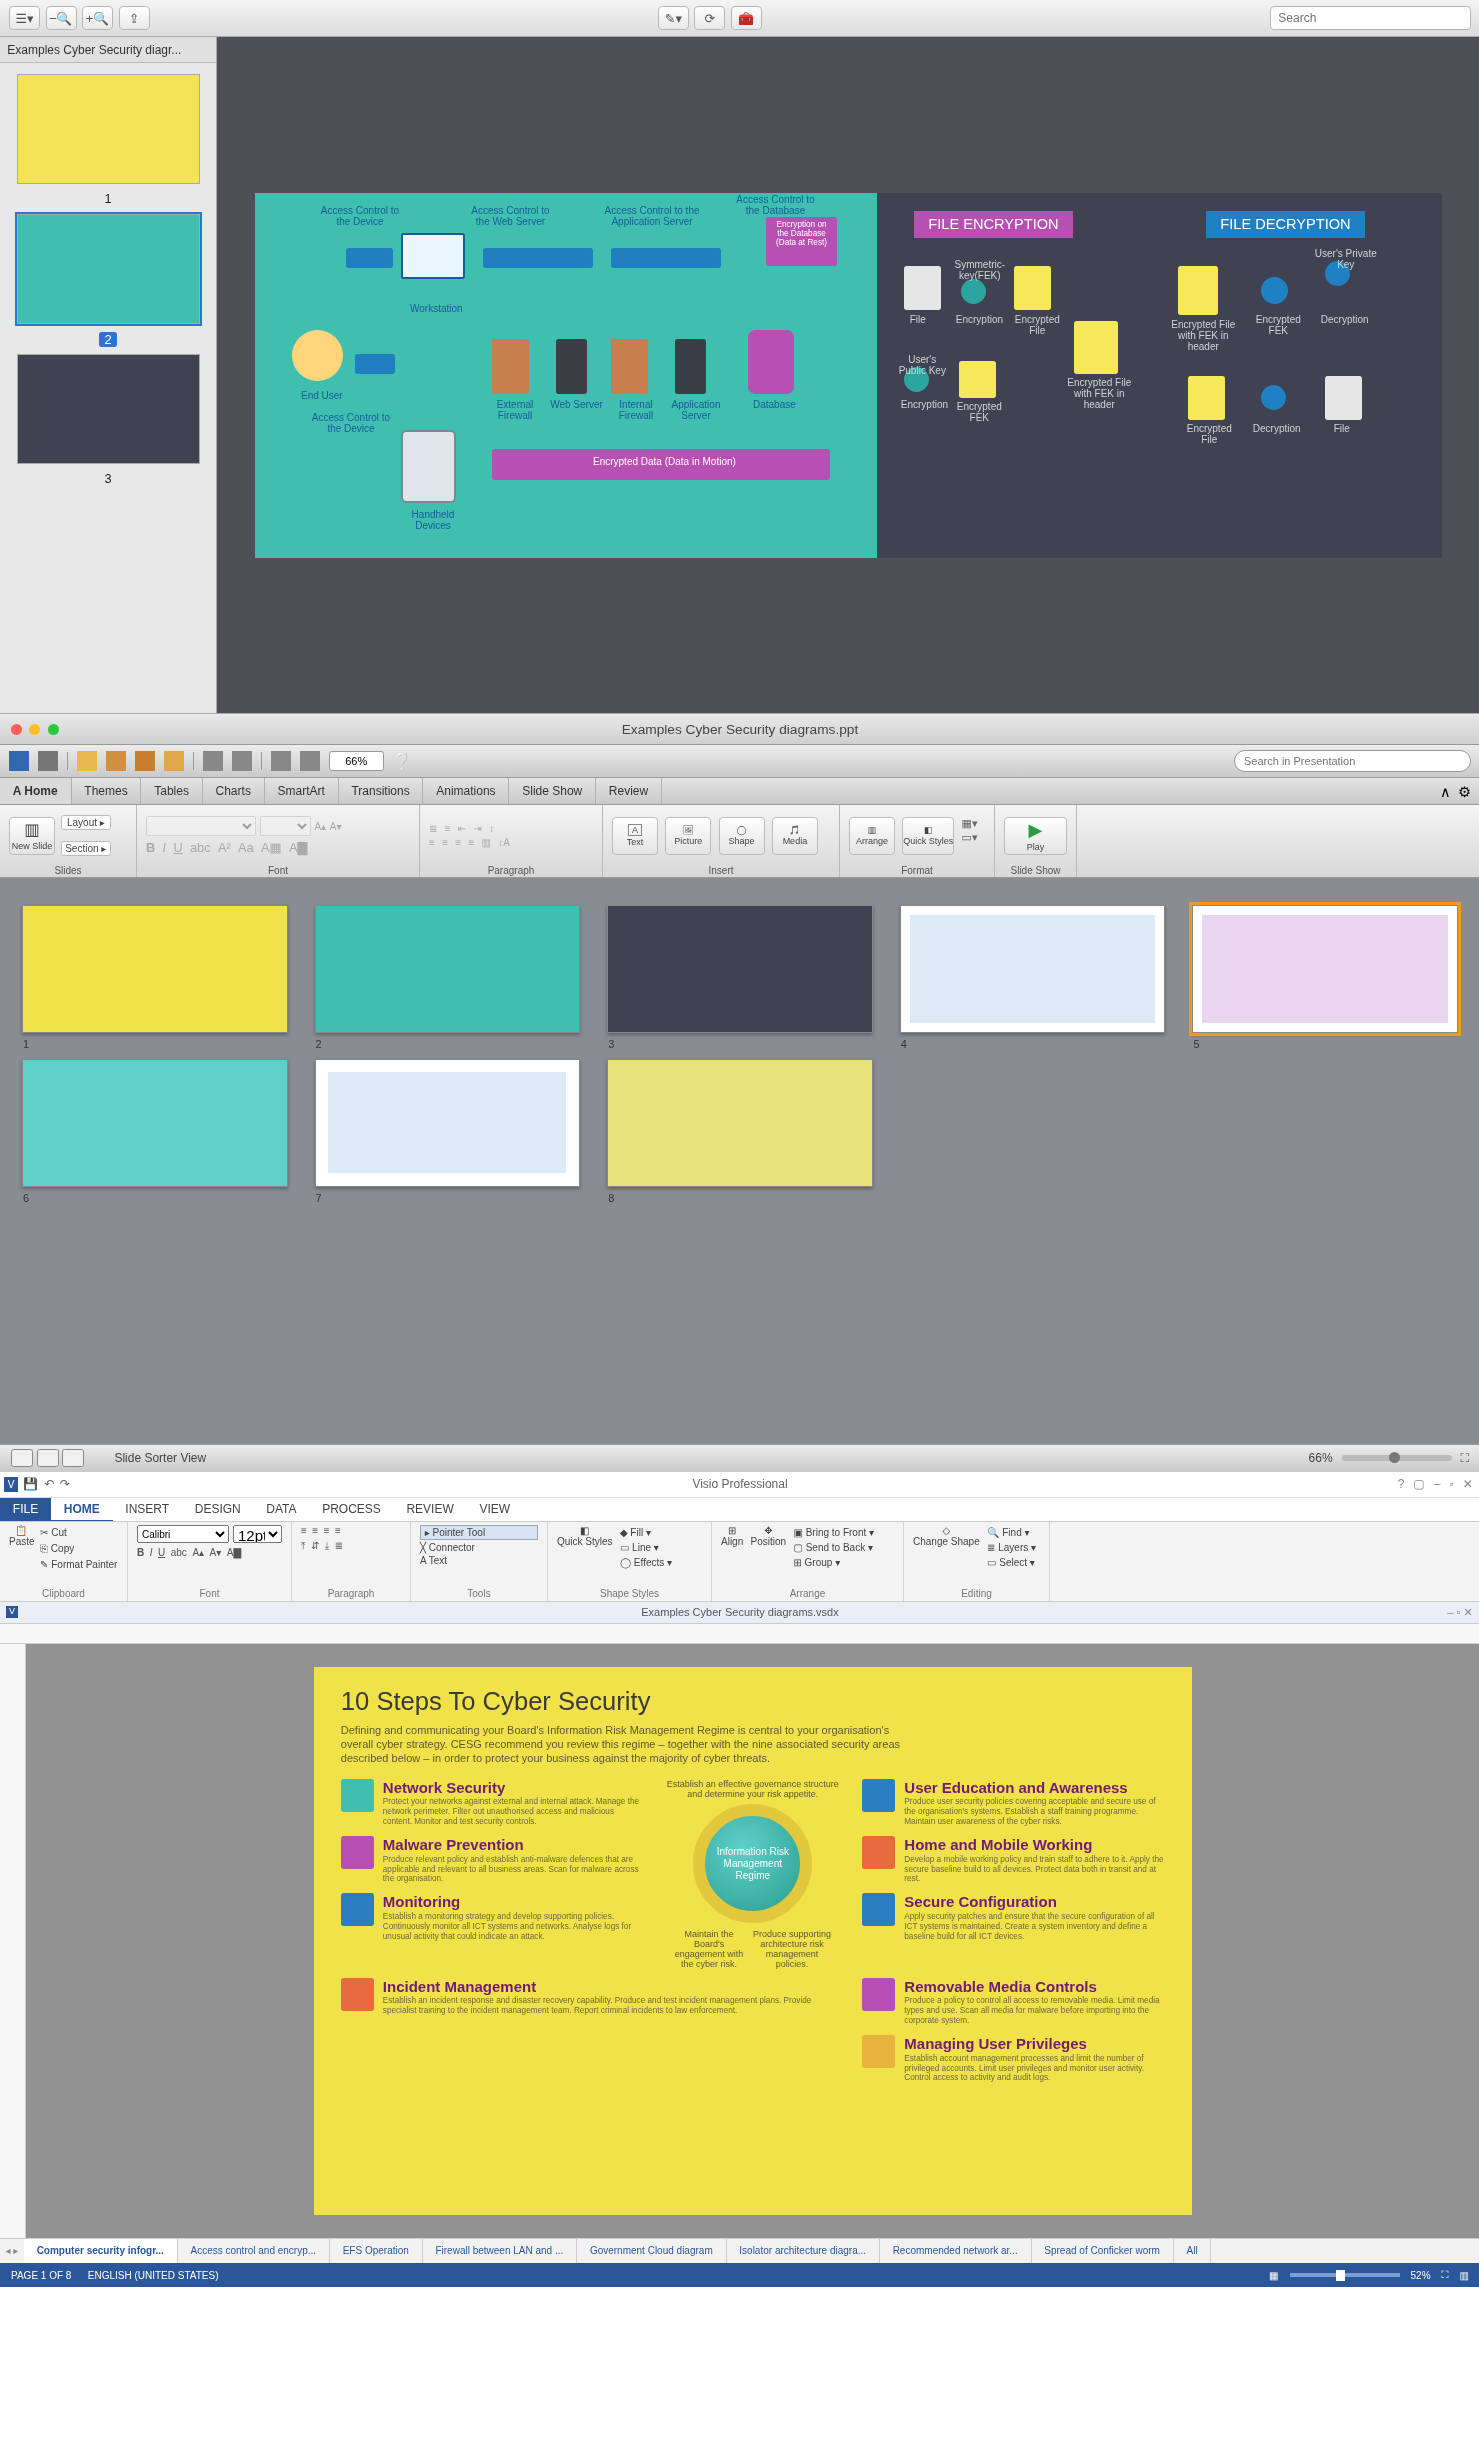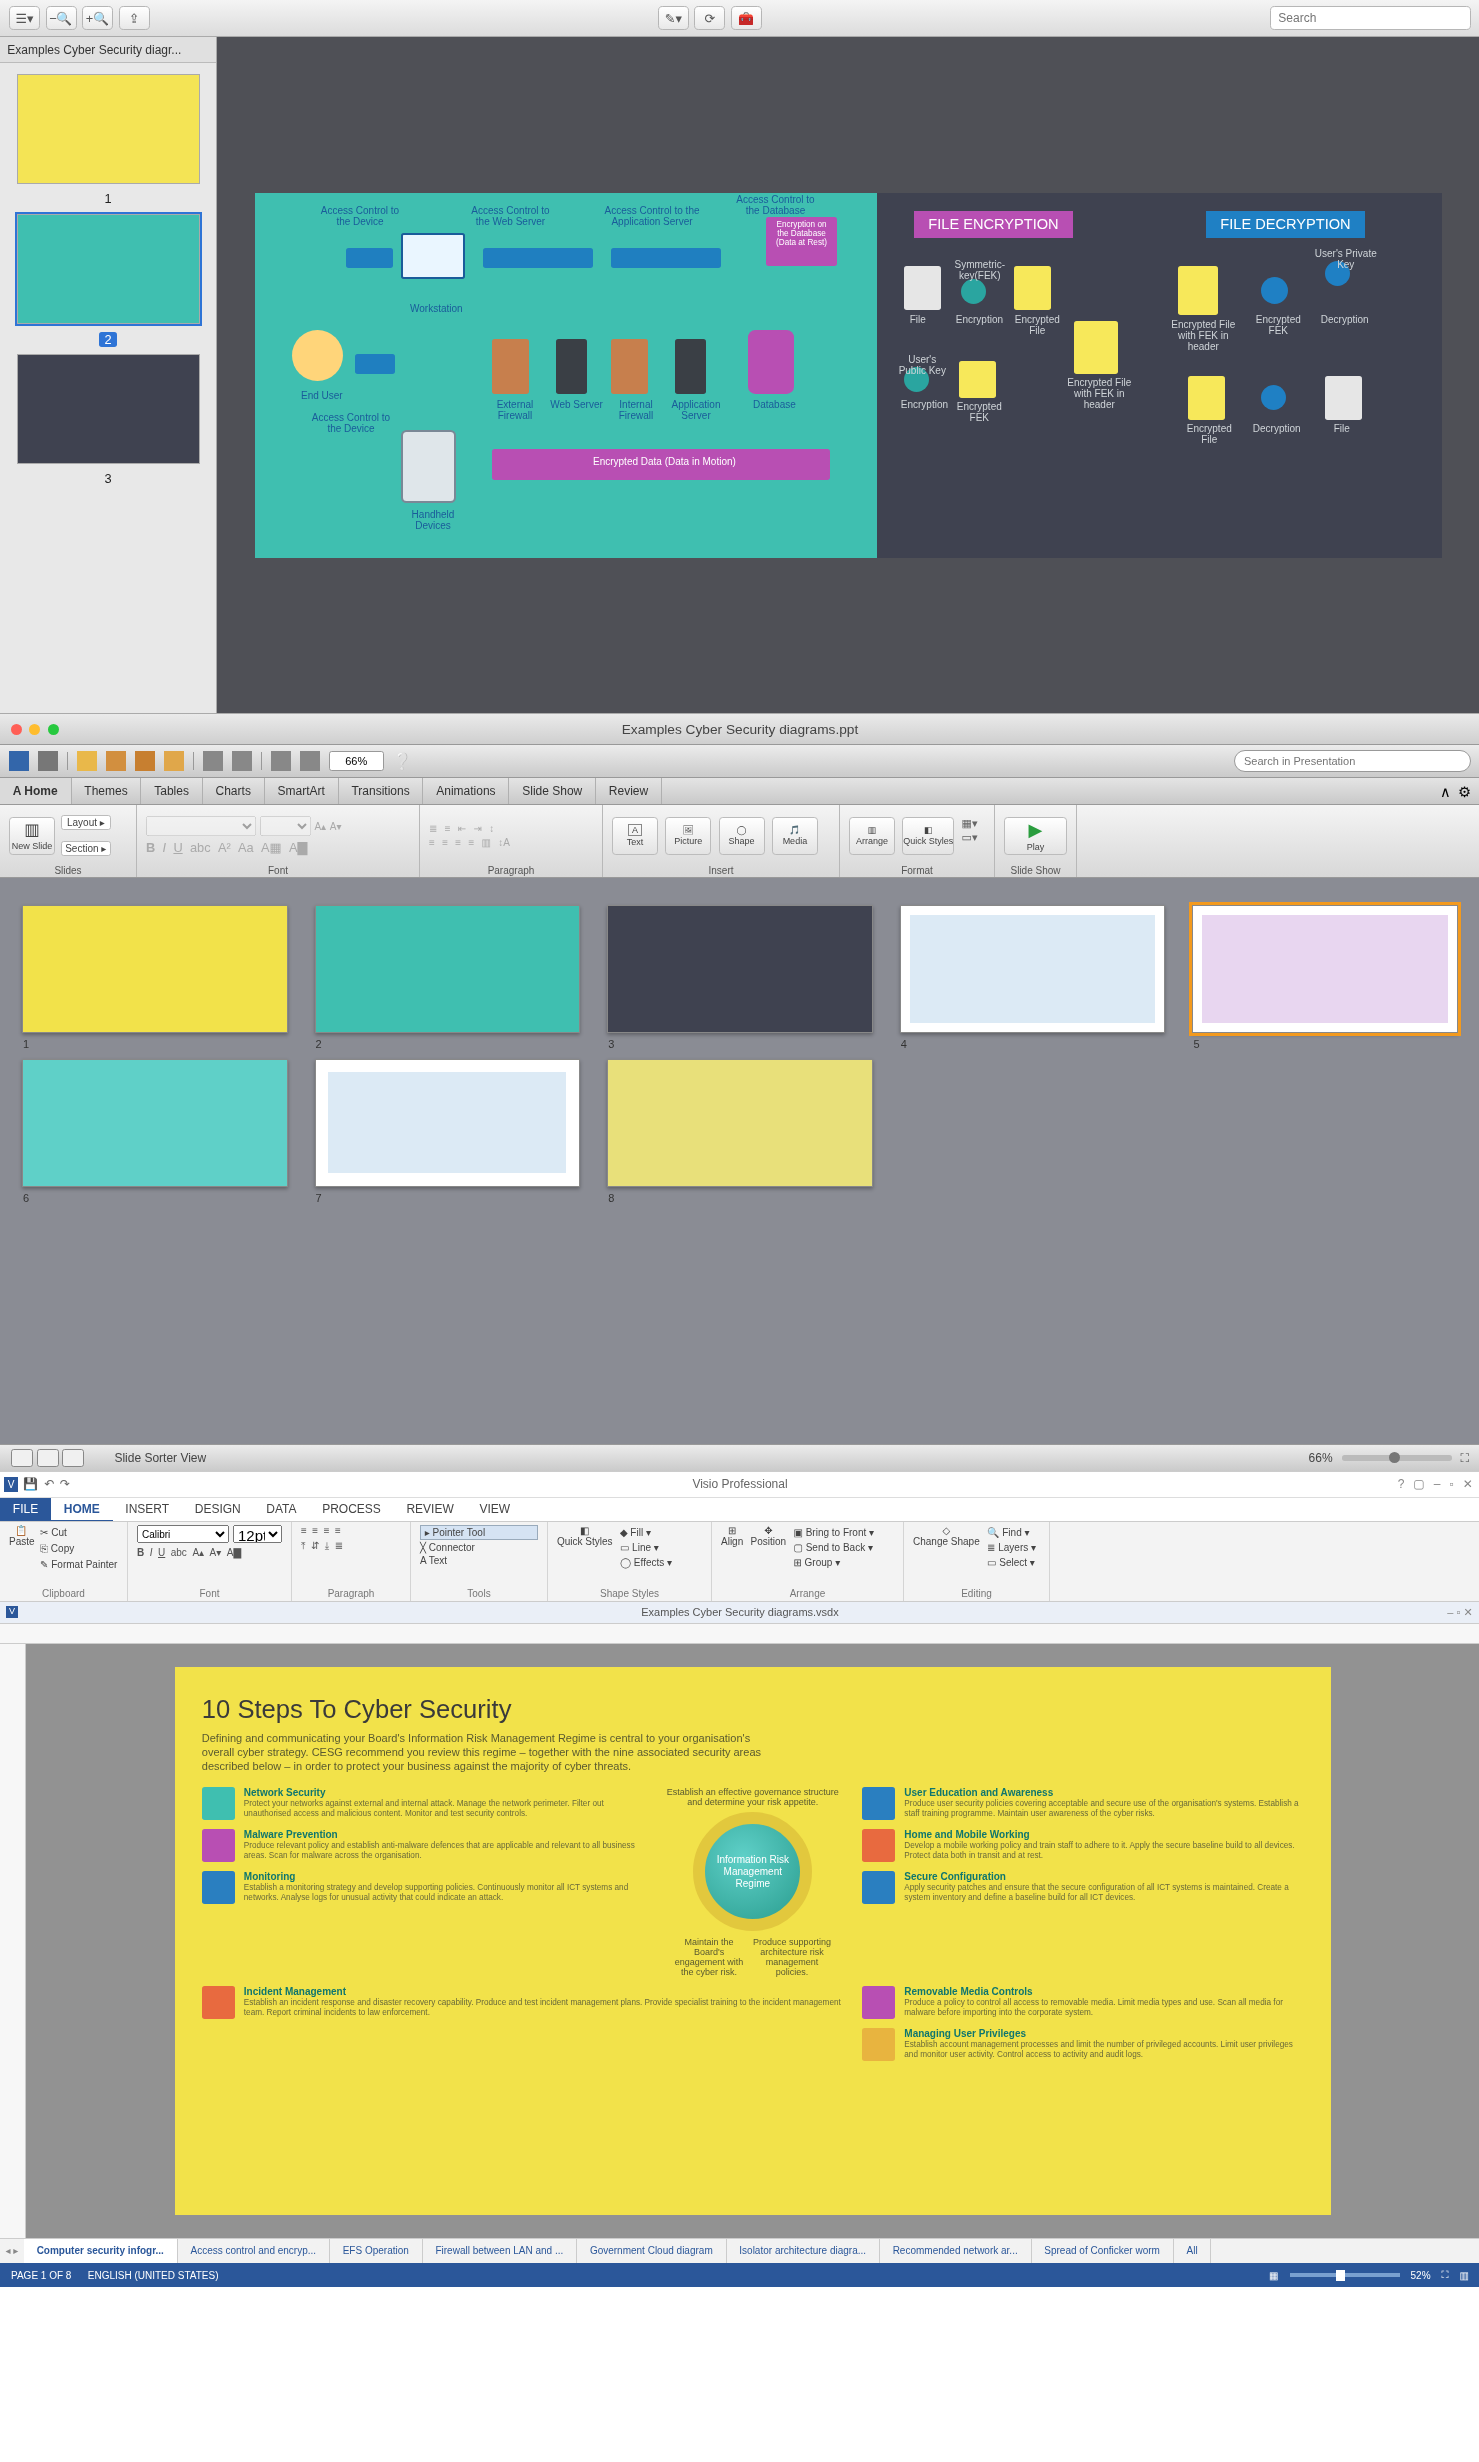--- a/index.html
+++ b/index.html
@@ -68,27 +68,27 @@
 .vtab.file{background:#2b579a;color:#fff}
 .vtab.on{color:#2b579a;font-weight:600;border-bottom:1.8px solid #2b579a}
 .vs-ribbon{height:80px;background:#f3f3f3;display:flex;border-bottom:0.9px solid #ccc;font-size:10px;color:#444}
 .vgroup{border-right:0.9px solid #d4d4d4;padding:3.7px 9px 14.6px;position:relative}
 .vgroup .gname{position:absolute;bottom:1.8px;left:0;right:0;text-align:center;color:#777}
 .vs-doc-title{height:22px;background:#eaeff7;border-bottom:0.9px solid #ccc;display:flex;align-items:center;justify-content:center;font-size:11px;color:#555;position:relative}
 .vs-ruler{height:20px;background:#f7f7f7;border-bottom:0.9px solid #ccc}
 .vs-body{display:flex;height:594px;background:#999da3}
 .vs-left{width:25.6px;background:#f7f7f7;border-right:0.9px solid #ccc}
 .vs-canvas{flex:1;background:#929292;display:flex;align-items:center;justify-content:center}
-.vs-page{width:1156px;height:548px;background:#f2e24a;padding:28px 27px;color:#3a3a3a;font-size:11px}
+.vs-page{width:878px;height:548px;background:#f2e24a;padding:20px 27px;color:#3a3a3a;font-size:11px}
 .vs-page h1{font-size:25.6px;font-weight:400;color:#3a3a3a;margin-bottom:7.3px}
 .vs-intro{font-size:11px;max-width:566px;line-height:1.3;color:#5a5a30}
 .vs-grid{display:grid;grid-template-columns:1fr 183px 1fr;margin-top:12.8px;gap:9px 18px}
 .vs-item{display:flex;gap:9px;align-items:flex-start}
 .vs-icon{width:33px;height:33px;flex:0 0 33px;border-radius:2.7px}
-.vs-item h3{font-size:10px;color:#0f766e;font-weight:600;margin-bottom:1.8px}
+.vs-item h3{font-size:15px;color:#701a75;font-weight:600;margin-bottom:1.8px}
 .vs-item p{font-size:8.2px;color:#6a6a3a;line-height:1.2}
 .vs-center{grid-row:span 4;display:flex;flex-direction:column;align-items:center;justify-content:center;text-align:center;font-size:9px;color:#5a5a30}
 .globe{width:119px;height:119px;border-radius:50%;background:radial-gradient(circle at 40% 35%,#5fd0c8,#2a9d8f);border:12.8px solid #e2c83d;margin:5.5px 0;position:relative;display:flex;align-items:center;justify-content:center;color:#fff;font-size:10px;text-align:center;line-height:1.2}
 .vs-sheets{height:25.6px;background:#f2f2f2;border-top:0.9px solid #ccc;display:flex;align-items:center;font-size:10px;color:#2b579a;overflow:hidden}
 .sheet{padding:0 12.8px;border-right:0.9px solid #ccc;white-space:nowrap;height:100%;display:flex;align-items:center}
 .sheet.on{background:#fff;font-weight:600}
 .vs-status{height:24px;background:#2b579a;color:#fff;font-size:10px;display:flex;align-items:center;padding:0 11px}
 .vs-status .right{margin-left:auto;display:flex;align-items:center;gap:11px}
 
 .mini{position:absolute;background:rgba(255,255,255,.3)}

